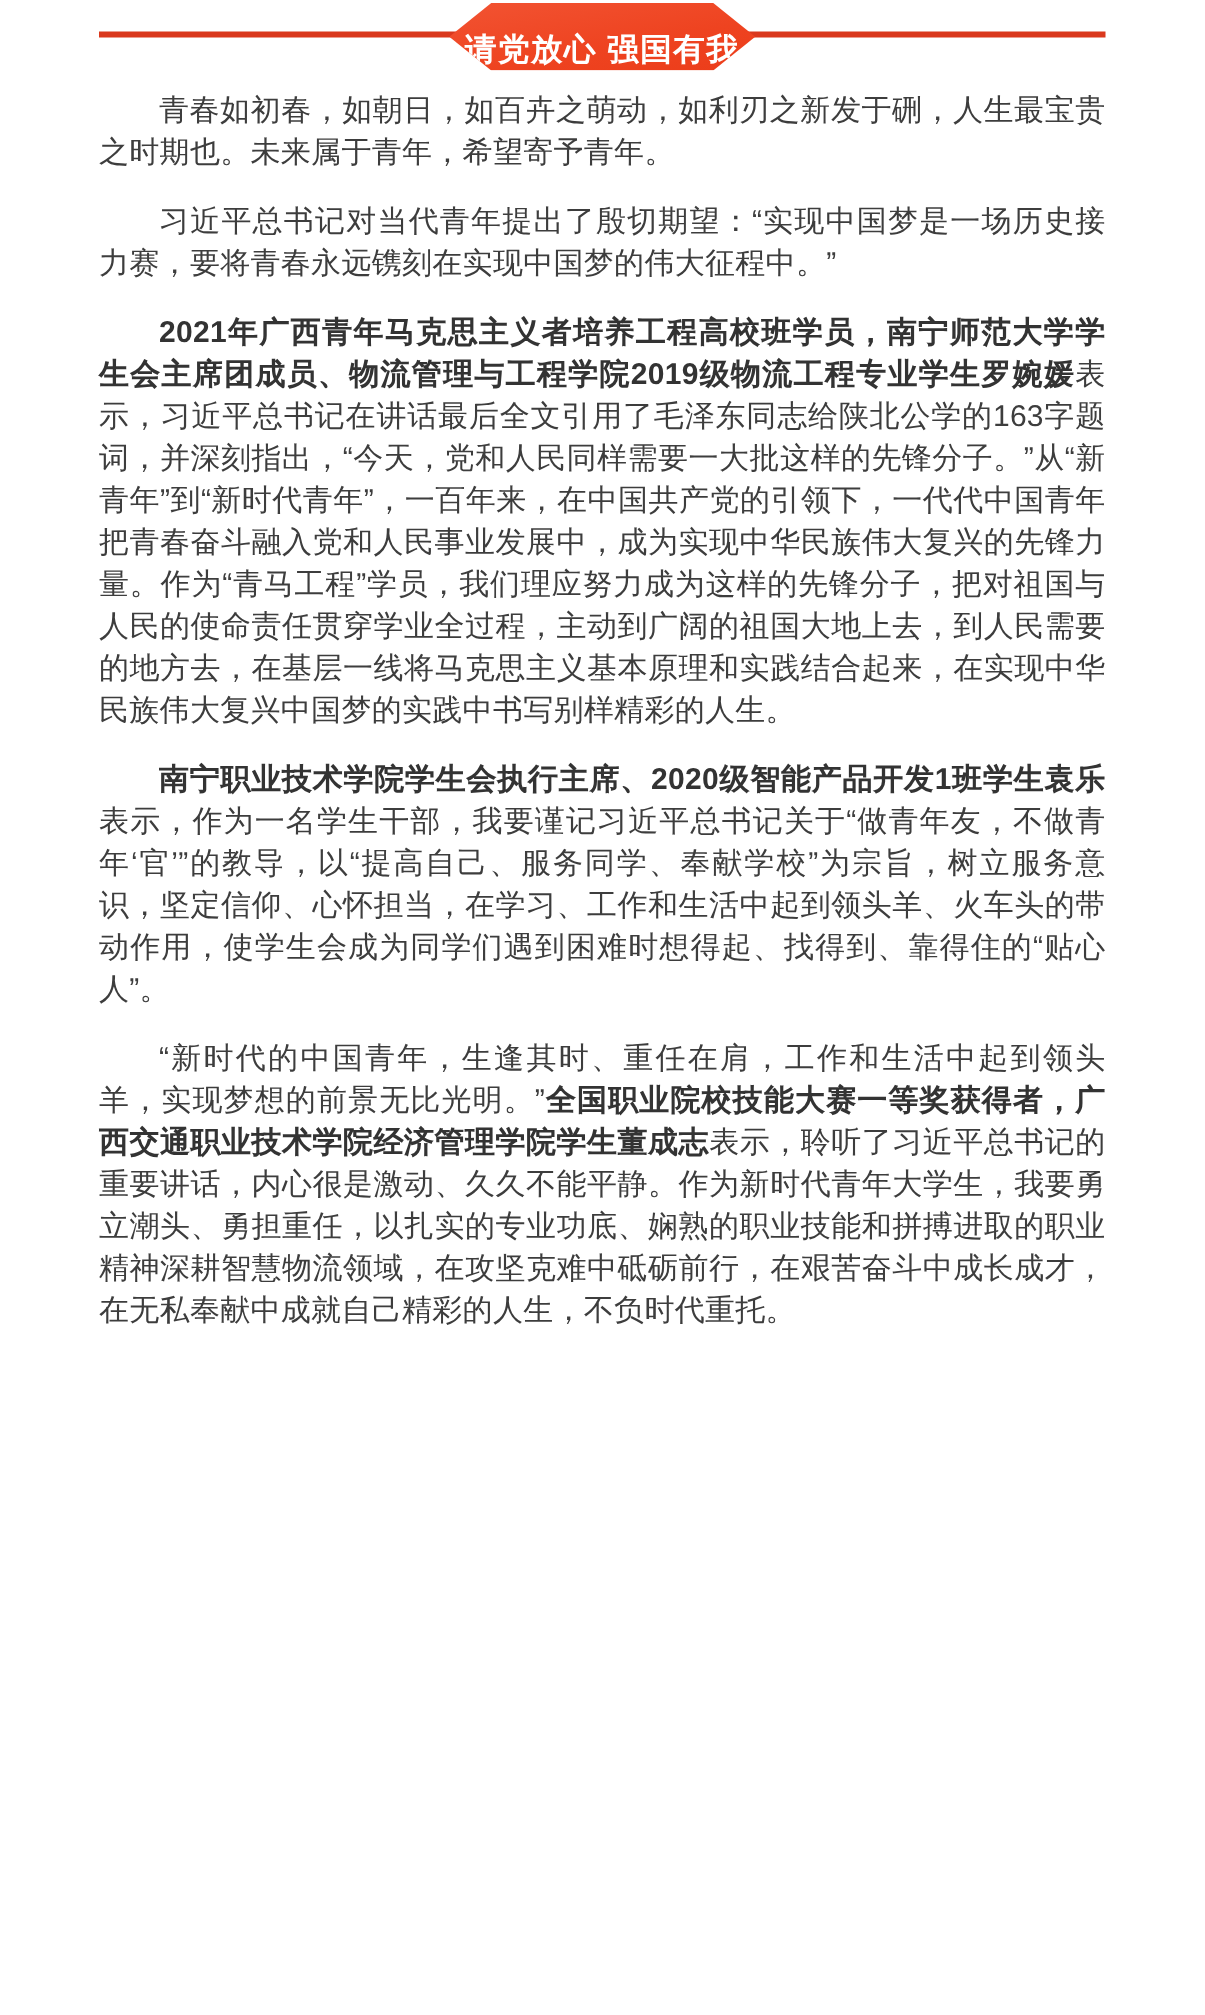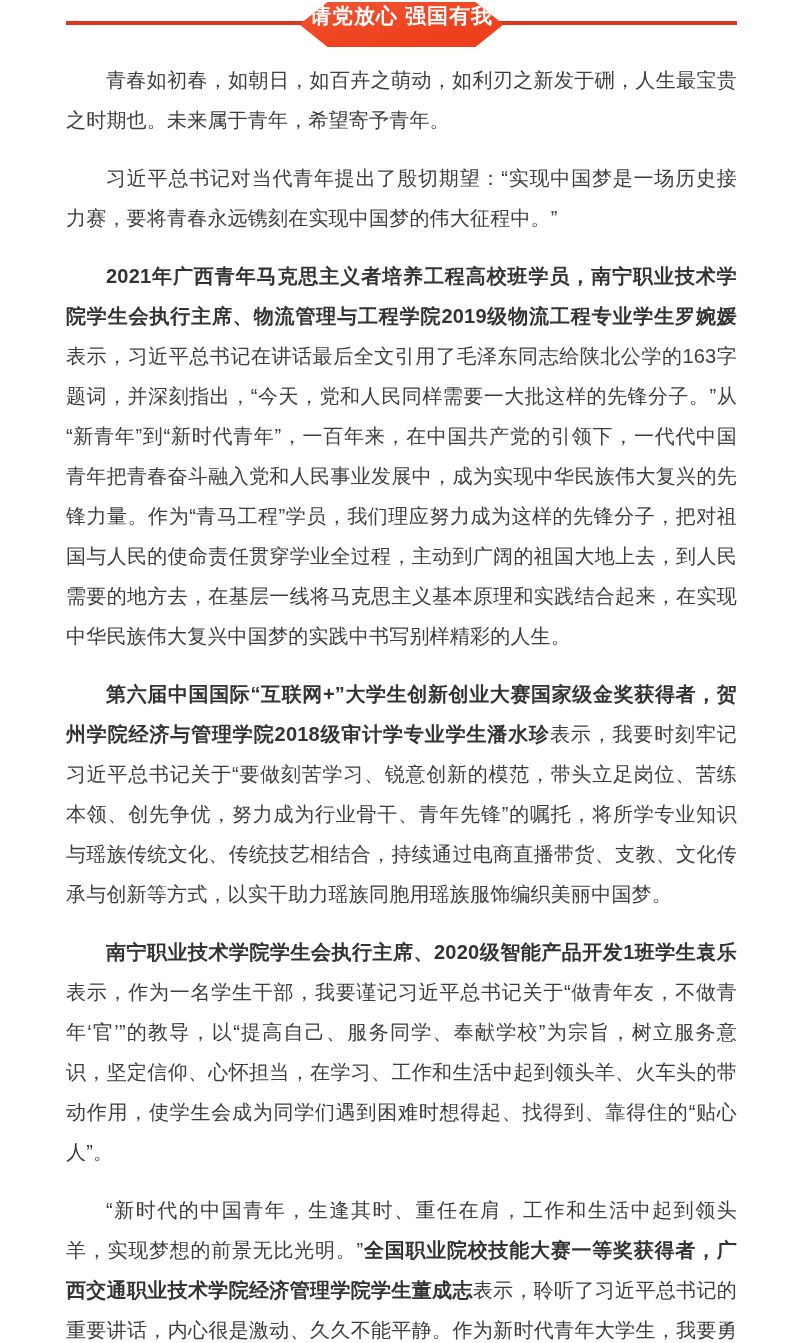--- a/index.html
+++ b/index.html
@@ -33,38 +33,38 @@
   .badge {
     position: absolute;
     left: 50%;
     top: 0;
     transform: translateX(-50%);
     width: 204px;
     height: 45px;
     background: linear-gradient(170deg, #f25332 0%, #ee4320 60%, #ec3d1a 100%);
     clip-path: polygon(28px 0%, calc(100% - 28px) 0%, 100% 50%, calc(100% - 28px) 100%, 28px 100%, 0% 50%);
     display: flex;
-    align-items: flex-start;
+    align-items: flex-end;
     justify-content: center;
   }
   .badge-text {
     color: #ffffff;
     font-weight: bold;
     font-size: 21px;
     letter-spacing: 1px;
     white-space: nowrap;
   }
   
   .article {
     padding: 11px 66px 40px 66px;
   }
   .article p {
     margin: 0 0 18px 0;
     font-size: 20px;
-    line-height: 40px;
+    line-height: 28px;
     color: #3d3d3d;
     text-align: justify;
     text-indent: 2em;
     letter-spacing: 0.2px;
   }
   .article p .seg-bold {
     font-weight: bold;
     color: #333333;
   }
 </style>
@@ -80,24 +80,23 @@
     </div>
   </div>
 
   <div class="article">
 
     <p><span>青春如初春，如朝日，如百卉之萌动，如利刃之新发于硎，人生最宝贵之时期也。未来属于青年，希望寄予青年。</span></p>
 
     <p><span>习近平总书记对当代青年提出了殷切期望：“实现中国梦是一场历史接力赛，要将青春永远镌刻在实现中国梦的伟大征程中。”</span></p>
 
 
-    <p><span class="seg-bold">2021年广西青年马克思主义者培养工程高校班学员，南宁职业技术学院学生会执行主席、物流管理与工程学院2019级物流工程专业学生罗婉媛</span><span>表示，习近平总书记在讲话最后全文引用了毛泽东同志给陕北公学的163字题词，并深刻指出，“今天，党和人民同样需要一大批这样的先锋分子。”从“新青年”到“新时代青年”，一百年来，在中国共产党的引领下，一代代中国青年把青春奋斗融入党和人民事业发展中，成为实现中华民族伟大复兴的先锋力量。作为“青马工程”学员，我们理应努力成为这样的先锋分子，把对祖国与人民的使命责任贯穿学业全过程，主动到广阔的祖国大地上去，到人民需要的地方去，在基层一线将马克思主义基本原理和实践结合起来，在实现中华民族伟大复兴中国梦的实践中书写别样精彩的人生。</span></p>
+    <p><span class="seg-bold">2021年广西青年马克思主义者培养工程高校班学员，南宁师范大学学生会主席团成员、物流管理与工程学院2019级物流工程专业学生罗婉媛</span><span>表示，习近平总书记在讲话最后全文引用了毛泽东同志给陕北公学的163字题词，并深刻指出，“今天，党和人民同样需要一大批这样的先锋分子。”从“新青年”到“新时代青年”，一百年来，在中国共产党的引领下，一代代中国青年把青春奋斗融入党和人民事业发展中，成为实现中华民族伟大复兴的先锋力量。作为“青马工程”学员，我们理应努力成为这样的先锋分子，把对祖国与人民的使命责任贯穿学业全过程，主动到广阔的祖国大地上去，到人民需要的地方去，在基层一线将马克思主义基本原理和实践结合起来，在实现中华民族伟大复兴中国梦的实践中书写别样精彩的人生。</span></p>
 
 
-    <p><span class="seg-bold">第六届中国国际“互联网+”大学生创新创业大赛国家级金奖获得者，贺州学院经济与管理学院2018级审计学专业学生潘水珍</span><span>表示，我要时刻牢记习近平总书记关于“要做刻苦学习、锐意创新的模范，带头立足岗位、苦练本领、创先争优，努力成为行业骨干、青年先锋”的嘱托，将所学专业知识与瑶族传统文化、传统技艺相结合，持续通过电商直播带货、支教、文化传承与创新等方式，以实干助力瑶族同胞用瑶族服饰编织美丽中国梦。</span></p>
 
     <p><span class="seg-bold">南宁职业技术学院学生会执行主席、2020级智能产品开发1班学生袁乐</span><span>表示，作为一名学生干部，我要谨记习近平总书记关于“做青年友，不做青年‘官’”的教导，以“提高自己、服务同学、奉献学校”为宗旨，树立服务意识，坚定信仰、心怀担当，在学习、工作和生活中起到领头羊、火车头的带动作用，使学生会成为同学们遇到困难时想得起、找得到、靠得住的“贴心人”。</span></p>
 
     <p><span>“新时代的中国青年，生逢其时、重任在肩，工作和生活中起到领头羊，实现梦想的前景无比光明。”</span><span class="seg-bold">全国职业院校技能大赛一等奖获得者，广西交通职业技术学院经济管理学院学生董成志</span><span>表示，聆听了习近平总书记的重要讲话，内心很是激动、久久不能平静。作为新时代青年大学生，我要勇立潮头、勇担重任，以扎实的专业功底、娴熟的职业技能和拼搏进取的职业精神深耕智慧物流领域，在攻坚克难中砥砺前行，在艰苦奋斗中成长成才，在无私奉献中成就自己精彩的人生，不负时代重托。</span></p>
 
   </div>
 
 </div>
 
 </body></html>

